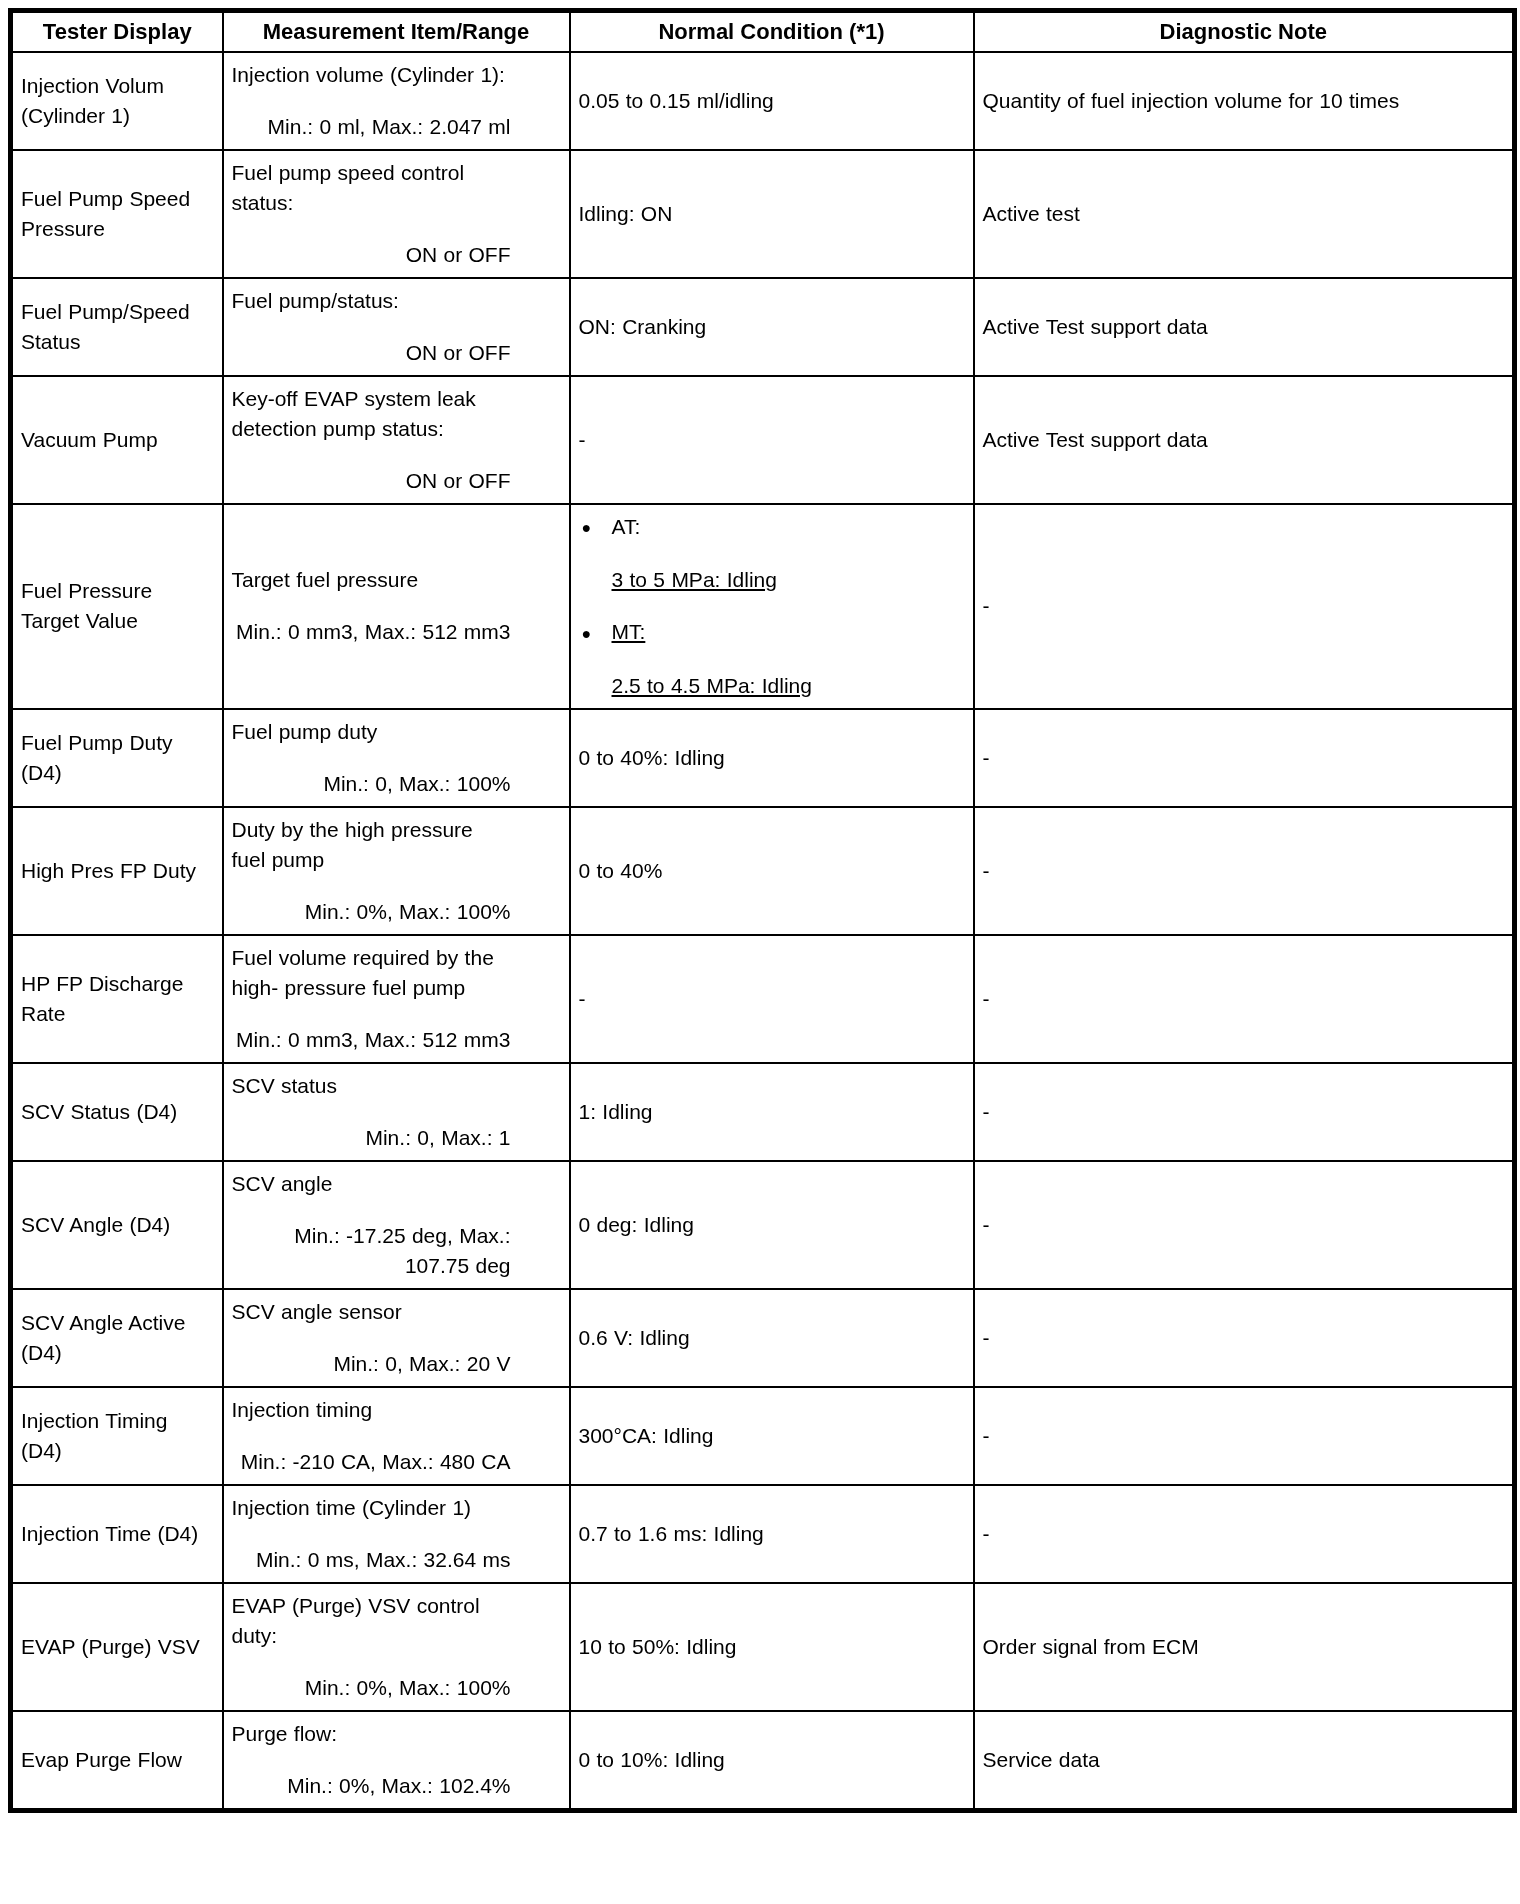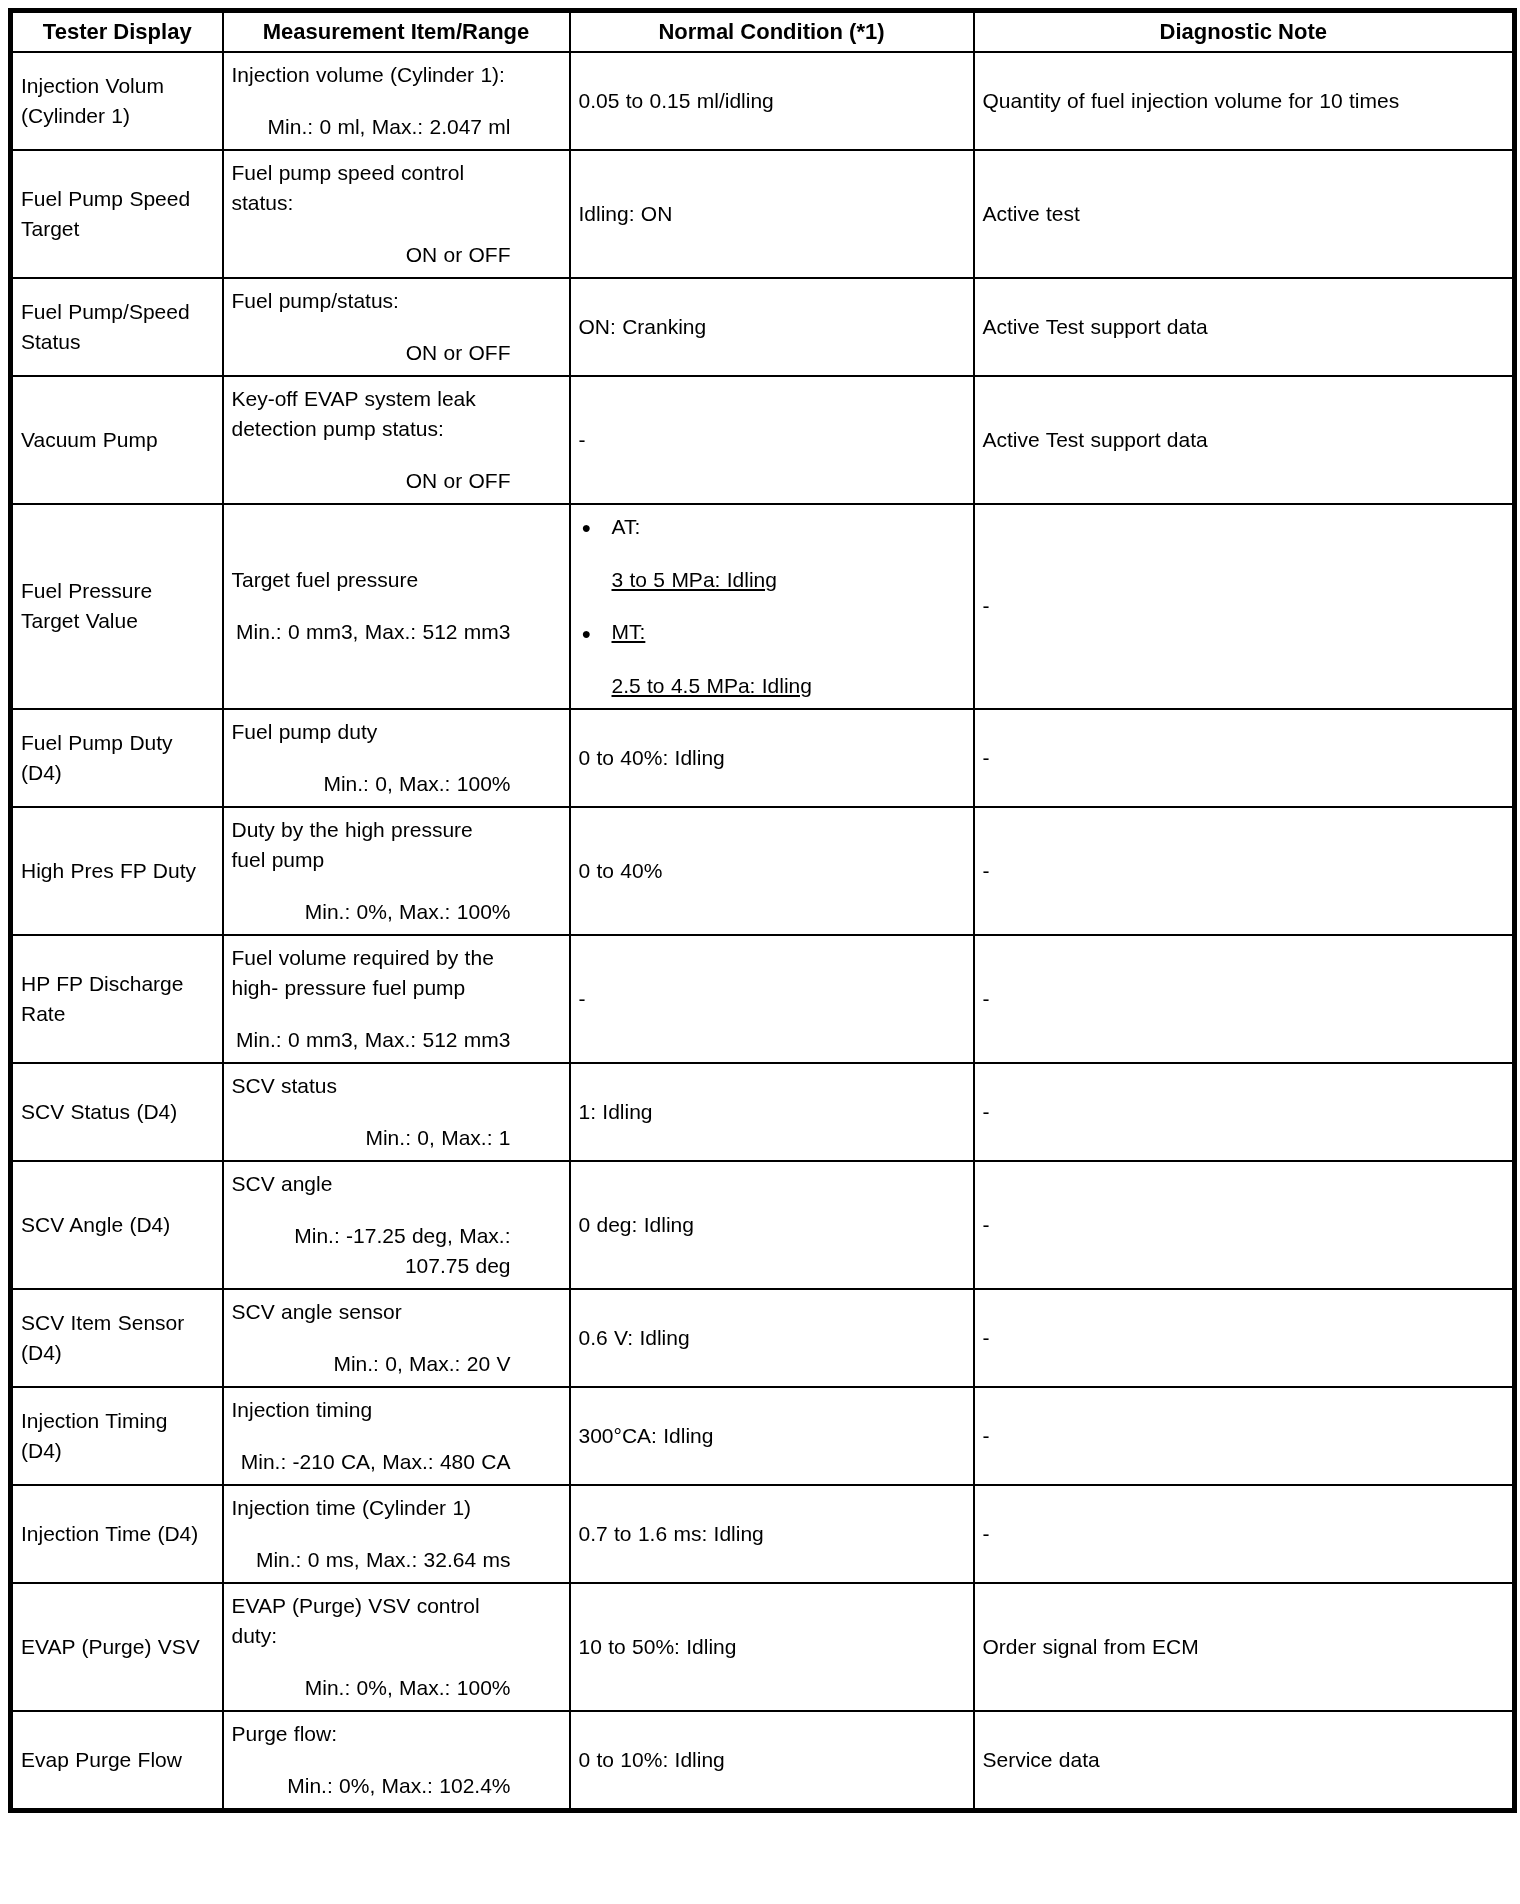--- a/index.html
+++ b/index.html
@@ -77,21 +77,21 @@
       <td class="c1">Injection Volum (Cylinder 1)</td>
       <td class="c2 cell">
         <p>Injection volume (Cylinder 1):</p>
         <p>Min.: 0 ml, Max.: 2.047 ml</p>
       </td>
       <td class="c3">0.05 to 0.15 ml/idling</td>
       <td class="c4">Quantity of fuel injection volume for 10 times</td>
     </tr>
 
     <tr>
-      <td class="c1">Fuel Pump Speed Target</td>
+      <td class="c1">Fuel Pump Speed Pressure</td>
       <td class="c2 cell">
         <p>Fuel pump speed control status:</p>
         <p>ON or OFF</p>
       </td>
       <td class="c3">Idling: ON</td>
       <td class="c4">Active test</td>
     </tr>
 
     <tr>
       <td class="c1">Fuel Pump/Speed Status</td>
@@ -173,21 +173,21 @@
       <td class="c1">SCV Angle (D4)</td>
       <td class="c2 cell">
         <p>SCV angle</p>
         <p>Min.: -17.25 deg, Max.: 107.75 deg</p>
       </td>
       <td class="c3">0 deg: Idling</td>
       <td class="c4">-</td>
     </tr>
 
     <tr>
-      <td class="c1">SCV Item Sensor (D4)</td>
+      <td class="c1">SCV Angle Active (D4)</td>
       <td class="c2 cell">
         <p>SCV angle sensor</p>
         <p>Min.: 0, Max.: 20 V</p>
       </td>
       <td class="c3">0.6 V: Idling</td>
       <td class="c4">-</td>
     </tr>
 
     <tr>
       <td class="c1">Injection Timing (D4)</td>

